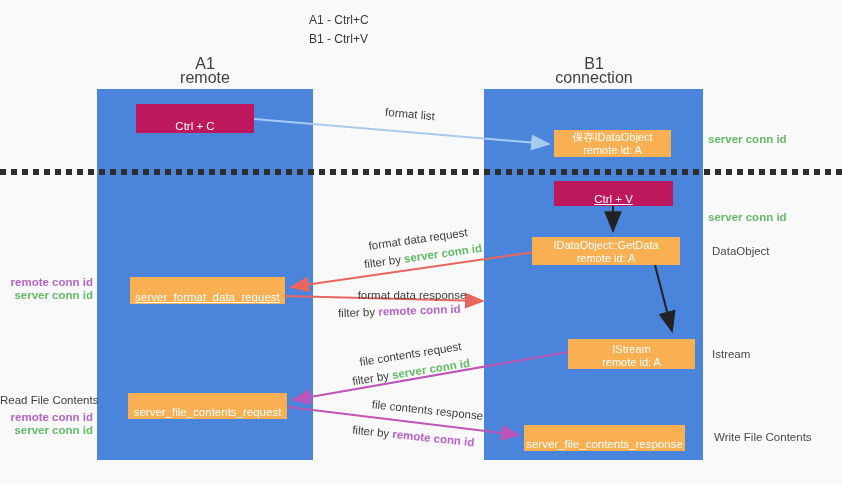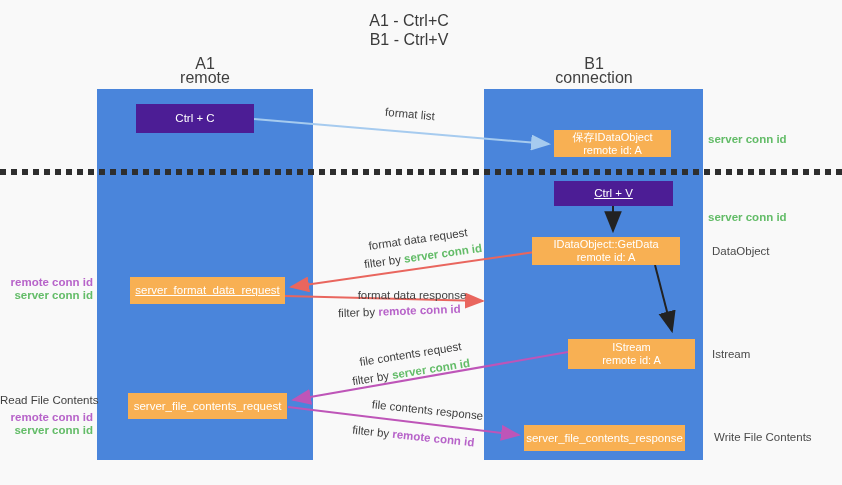--- a/index.html
+++ b/index.html
@@ -4,35 +4,35 @@
 <style>
   html,body{margin:0;padding:0;background:#f9f9f9;}
   #canvas{
     position:relative;width:842px;height:485px;overflow:hidden;
     background:#f9f9f9;
     font-family:"Liberation Sans","DejaVu Sans",sans-serif;
     color:#3f3f3f;
   }
   .abs{position:absolute;}
   
-  .title{left:309px;top:11px;width:200px;font-size:16px;line-height:19px;color:#3a3a3a;text-align:center;}
+  .title{left:309px;top:11px;width:200px;font-size:12px;line-height:19px;color:#3a3a3a;text-align:left;}
   
   .lanehead{top:57px;width:120px;font-size:16px;line-height:14px;text-align:center;color:#3f3f3f;}
   
   .lane{top:89px;height:371px;background:#4A85DB;}
   .lane-left{left:97px;width:216px;}
   .lane-right{left:484px;width:219px;}
   
   .divider{left:0;top:169px;width:842px;height:6px;
     background:repeating-linear-gradient(90deg,#2e2e2e 0 6px,transparent 6px 11px);}
   
   .box{display:flex;flex-direction:column;align-items:center;justify-content:center;
     color:#ffffff;font-size:11px;line-height:13px;text-align:center;z-index:3;}
-  .green{background:#4c1d95;}
-  .orange{background:#F8B053;}
+  .green{background:#be185d;justify-content:flex-end;}
+  .orange{background:#F8B053;justify-content:flex-end;}
   .one{font-size:11.5px;}
   
   .alabel{font-size:11.5px;color:#3f3f3f;text-align:center;z-index:4;white-space:nowrap;}
   .idgreen{color:#63BC68;font-weight:bold;}
   .idpurple{color:#B763C9;font-weight:bold;}
   
   .sideR{font-size:11.5px;white-space:nowrap;}
   .gray{color:#4a4a4a;}
   .leftcol{left:0;width:93px;text-align:right;font-size:11.5px;white-space:nowrap;}
   svg.links{position:absolute;left:0;top:0;z-index:2;pointer-events:none;}

